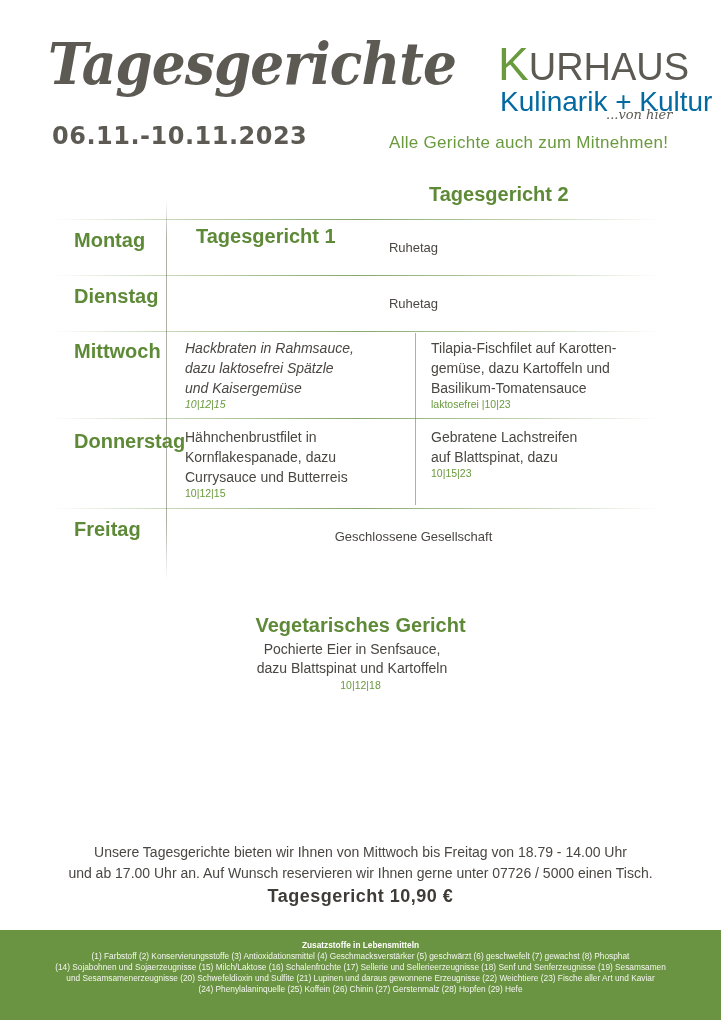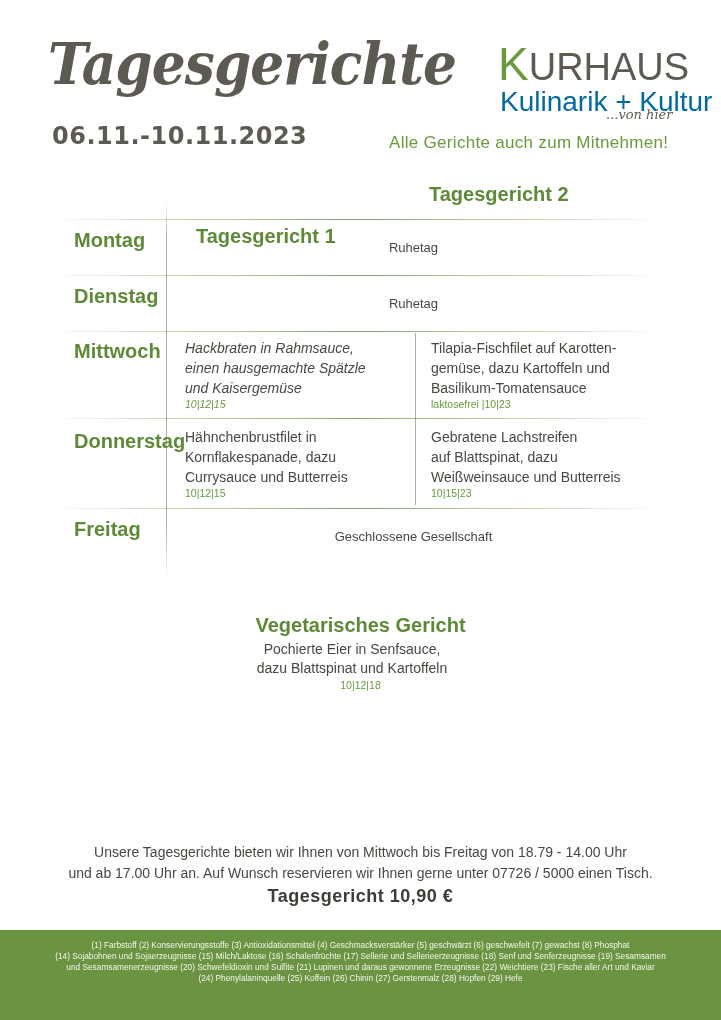--- a/index.html
+++ b/index.html
@@ -114,59 +114,59 @@
 
 <div class="abs day" style="top:229px;">Montag</div>
 <div class="abs center-text" style="top:240px;">Ruhetag</div>
 
 <div class="abs day" style="top:285px;">Dienstag</div>
 <div class="abs center-text" style="top:296px;">Ruhetag</div>
 
 <div class="abs day" style="top:340px;">Mittwoch</div>
 <div class="abs dish" style="left:185px; top:338px;font-style:italic;">
   <div>Hackbraten in Rahmsauce,</div>
-  <div>einen hausgemachte Spätzle</div>
+  <div>dazu laktosefrei Spätzle</div>
   <div>und Kaisergemüse</div>
   <div class="codes">10|12|15</div>
 </div>
 <div class="abs dish" style="left:431px; top:338px;">
   <div>Tilapia-Fischfilet auf Karotten-</div>
   <div>gemüse, dazu Kartoffeln und</div>
   <div>Basilikum-Tomatensauce</div>
   <div class="codes">laktosefrei |10|23</div>
 </div>
 
 <div class="abs day" style="top:430px;">Donnerstag</div>
 <div class="abs dish" style="left:185px; top:427px;">
   <div>Hähnchenbrustfilet in</div>
   <div>Kornflakespanade, dazu</div>
   <div>Currysauce und Butterreis</div>
   <div class="codes">10|12|15</div>
 </div>
 <div class="abs dish" style="left:431px; top:427px;">
   <div>Gebratene Lachstreifen</div>
   <div>auf Blattspinat, dazu</div>
-  <div>Weißweinsauce und Butterreis</div>
   <div class="codes">10|15|23</div>
 </div>
 
 <div class="abs day" style="top:518px;">Freitag</div>
 <div class="abs center-text" style="top:529px;">Geschlossene Gesellschaft</div>
 
 <div class="abs veg-title">Vegetarisches Gericht</div>
 <div class="abs veg-desc">
   <div>Pochierte Eier in Senfsauce,</div>
   <div>dazu Blattspinat und Kartoffeln</div>
 </div>
 <div class="abs veg-codes codes">10|12|18</div>
 
 <div class="abs info">
   <div>Unsere Tagesgerichte bieten wir Ihnen von Mittwoch bis Freitag von 18.79 - 14.00 Uhr</div>
   <div>und ab 17.00 Uhr an. Auf Wunsch reservieren wir Ihnen gerne unter 07726 / 5000 einen Tisch.</div>
 </div>
 <div class="abs price">Tagesgericht 10,90 €</div>
 
 <div class="abs footer">
+  <div class="ft-title">Zusatzstoffe in Lebensmitteln</div>
   <div>(1) Farbstoff (2) Konservierungsstoffe (3) Antioxidationsmittel (4) Geschmacksverstärker (5) geschwärzt (6) geschwefelt (7) gewachst (8) Phosphat</div>
   <div>(14) Sojabohnen und Sojaerzeugnisse (15) Milch/Laktose (16) Schalenfrüchte (17) Sellerie und Sellerieerzeugnisse (18) Senf und Senferzeugnisse (19) Sesamsamen</div>
   <div>und Sesamsamenerzeugnisse (20) Schwefeldioxin und Sulfite (21) Lupinen und daraus gewonnene Erzeugnisse (22) Weichtiere (23) Fische aller Art und Kaviar</div>
   <div>(24) Phenylalaninquelle (25) Koffein (26) Chinin (27) Gerstenmalz (28) Hopfen (29) Hefe</div>
 </div>
 
 </body></html>

